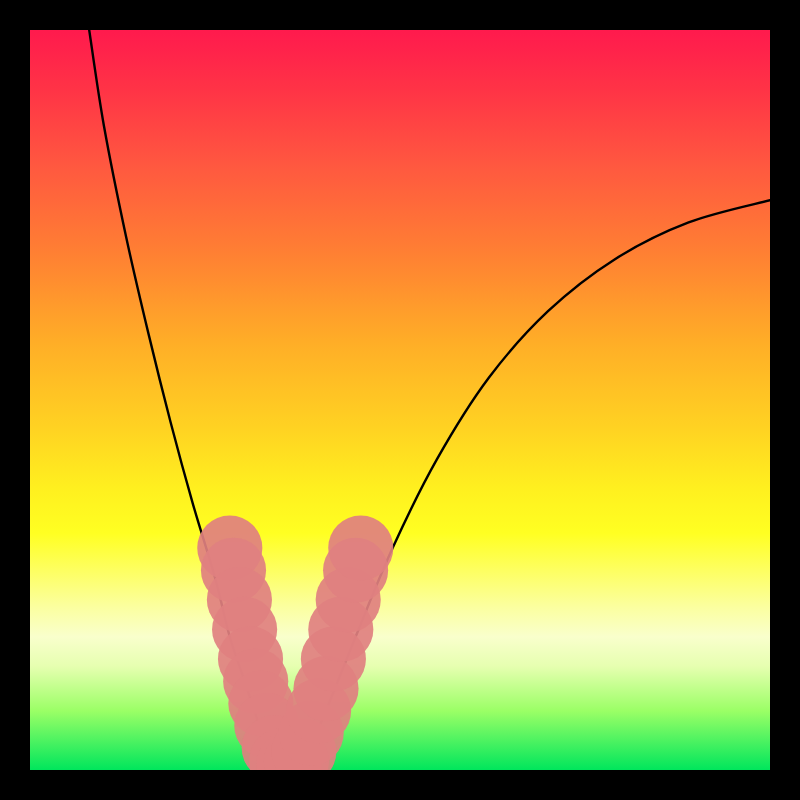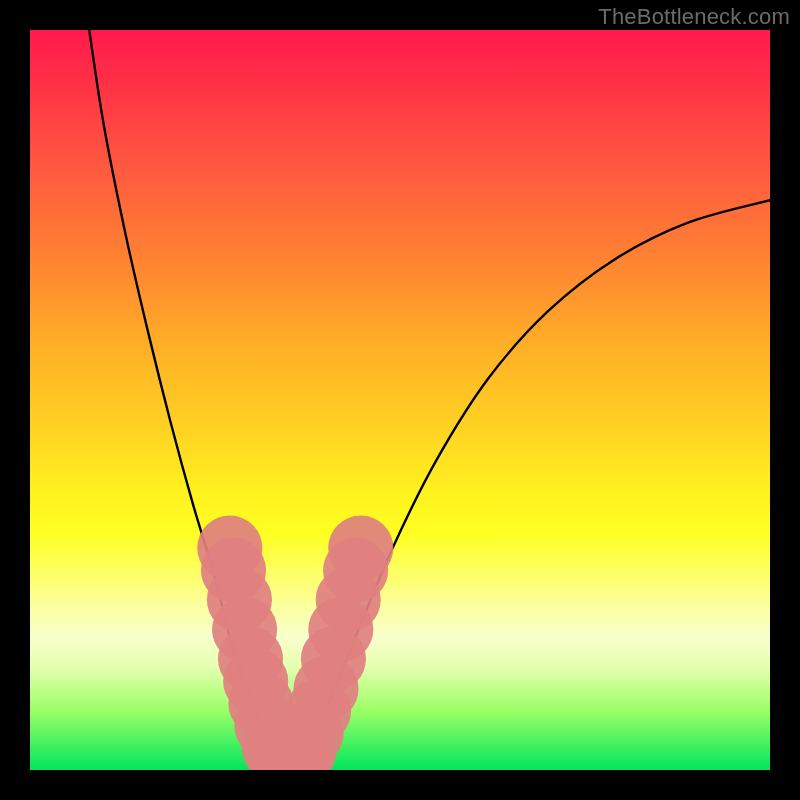--- a/index.html
+++ b/index.html
@@ -95,14 +95,13 @@
           <circle cx="288.6" cy="680.8" r="32.56" fill="#e08080" fill-opacity="0.92"></circle>
           <circle cx="296" cy="658.6" r="32.56" fill="#e08080" fill-opacity="0.92"></circle>
           <circle cx="303.4" cy="629" r="32.56" fill="#e08080" fill-opacity="0.92"></circle>
           <circle cx="310.8" cy="599.4" r="32.56" fill="#e08080" fill-opacity="0.92"></circle>
           <circle cx="318.2" cy="569.8" r="32.56" fill="#e08080" fill-opacity="0.92"></circle>
           <circle cx="325.6" cy="540.2" r="32.56" fill="#e08080" fill-opacity="0.92"></circle>
           <circle cx="330.78000000000003" cy="518" r="32.56" fill="#e08080" fill-opacity="0.92"></circle>
         </g>
     </svg>
   </div>
-  <div class="watermark">TheBottleneck.com</div>
 </div>
 
 </body></html>

